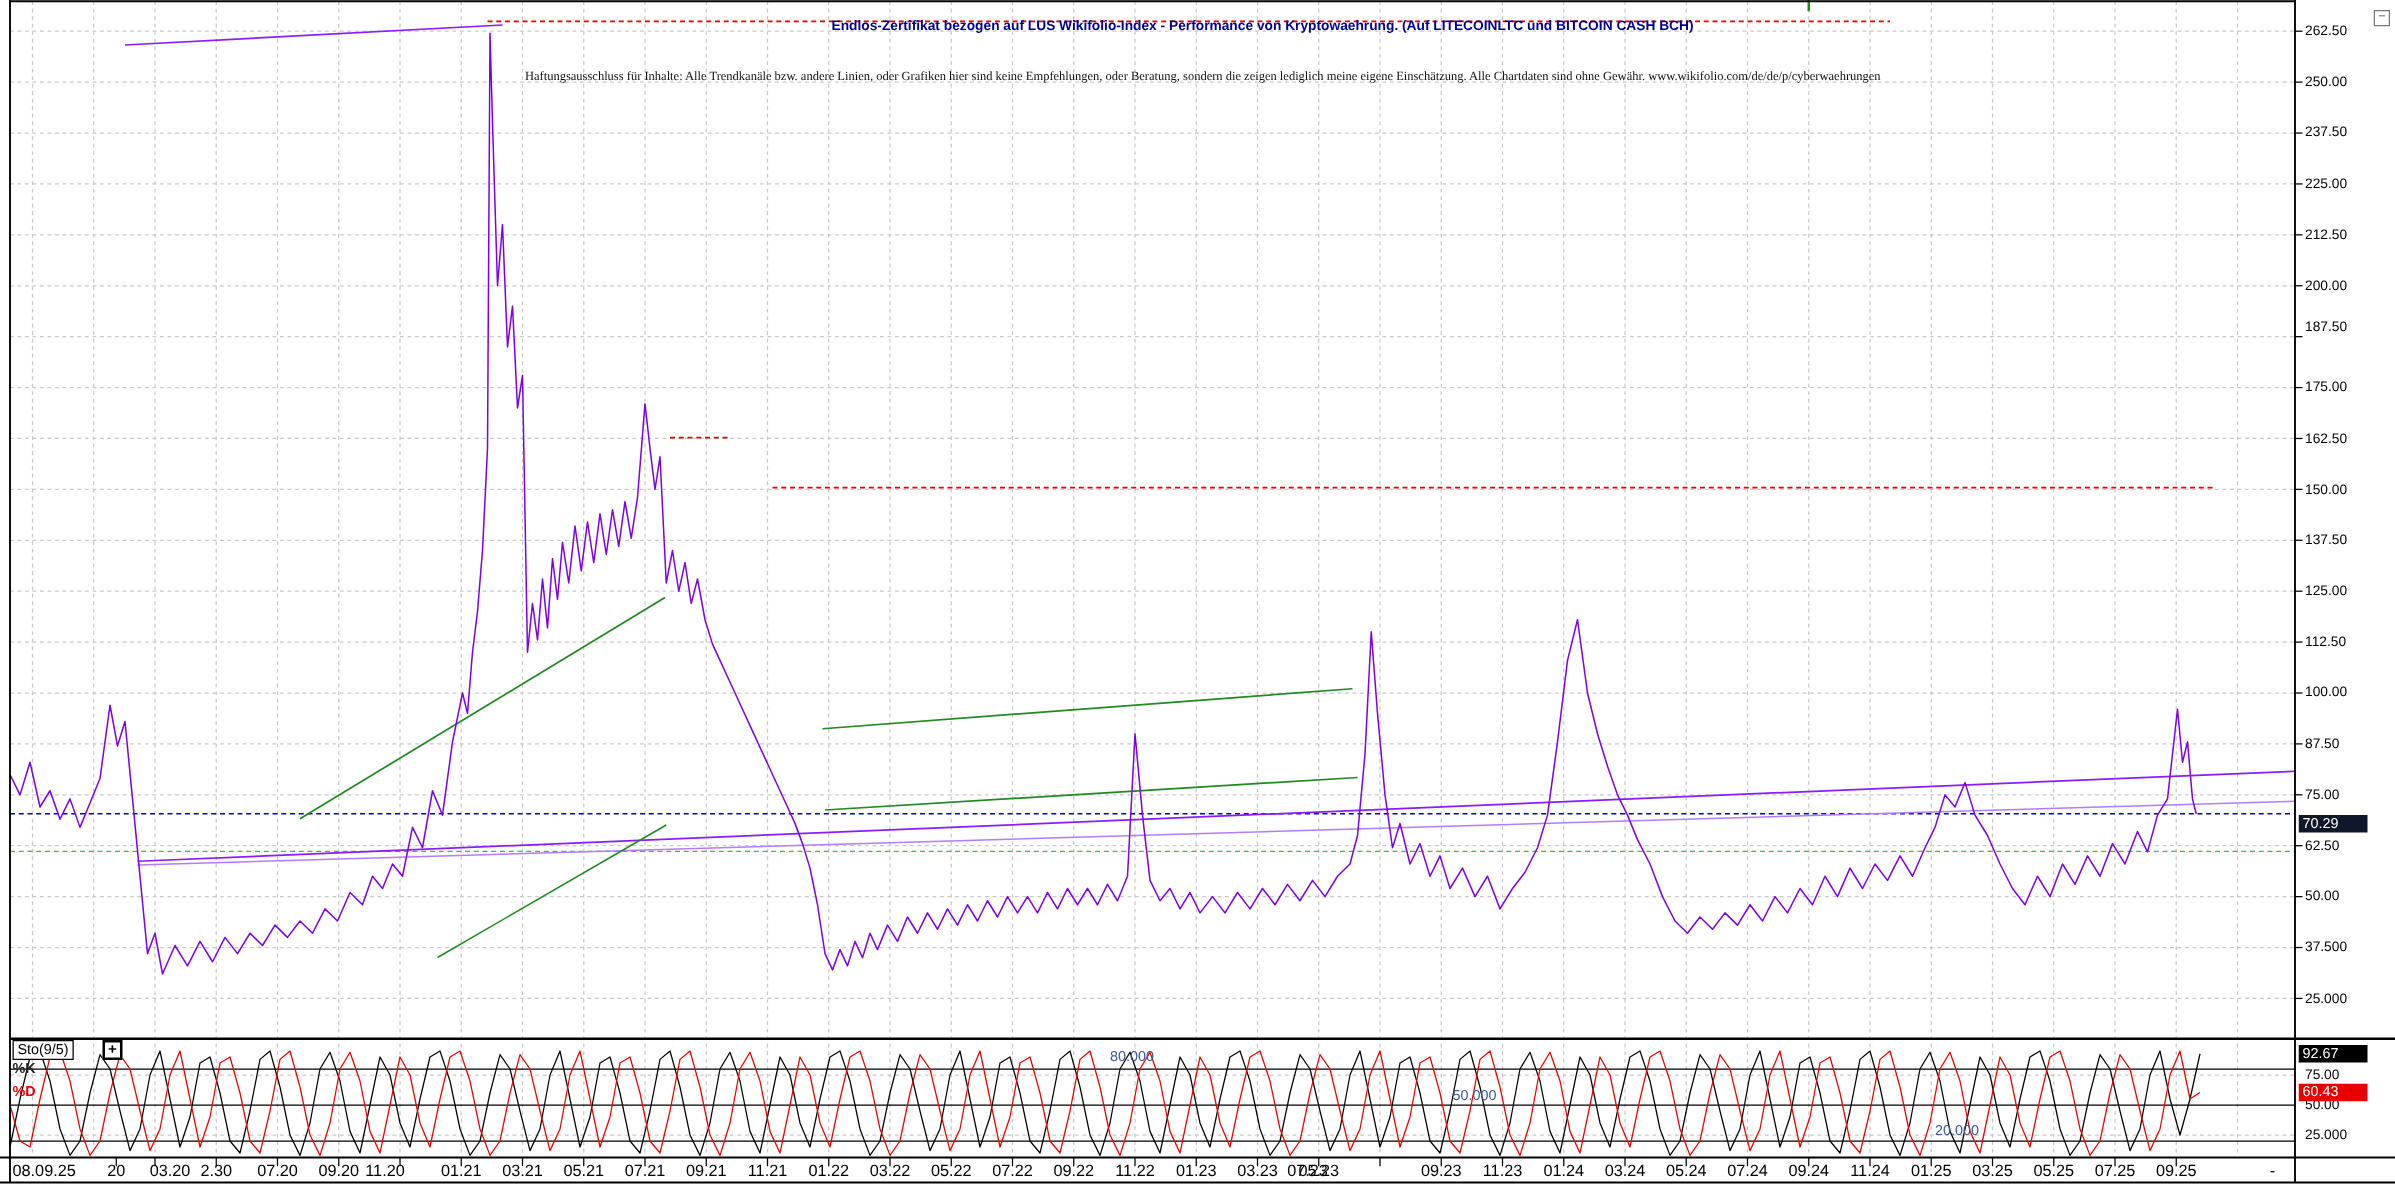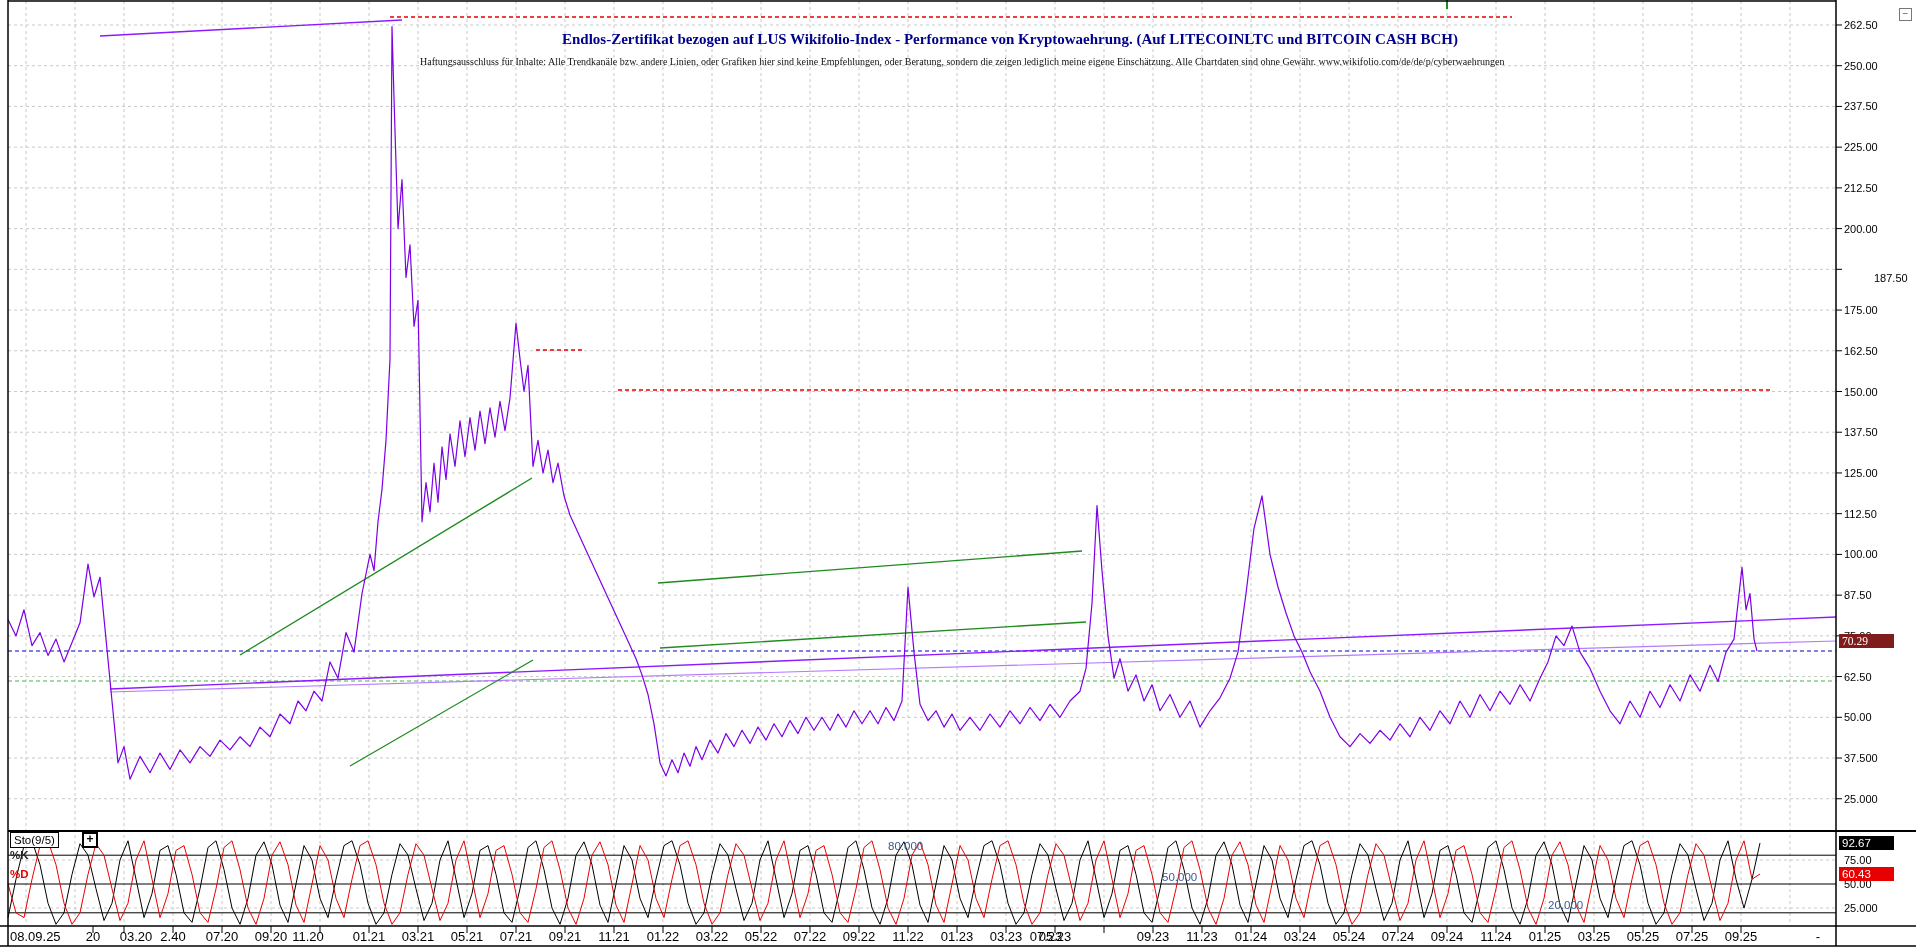--- a/index.html
+++ b/index.html
@@ -1,29 +1,29 @@
 <!DOCTYPE html>
 <html><head>
 <meta charset="utf-8">
 <style>
   html,body{margin:0;padding:0;background:#fff;}
   #stage{position:relative;width:1916px;height:948px;background:#fff;overflow:hidden;
          font-family:"Liberation Sans",sans-serif;}
   #chart-svg{position:absolute;left:0;top:0;}
   .lbl{position:absolute;color:#000;font-size:11px;line-height:14px;white-space:nowrap;}
-  .title{position:absolute;left:420px;top:31px;width:1180px;text-align:center;
-         font-size:15px;font-weight:bold;color:#00008f;font-family:Liberation Serif, serif;}
+  .title{position:absolute;left:420px;top:15px;width:1180px;text-align:center;
+         font-size:11px;font-weight:bold;color:#00008f;}
   .disclaimer{position:absolute;left:420px;top:56px;width:1180px;text-align:left;
          font-family:"Liberation Serif",serif;font-size:10px;color:#111;}
   .yaxis-lbl{left:1844px;}
   .xaxis-lbl{top:930px;transform:translateX(-50%);font-size:13px;}
   .xaxis-left{transform:none;}
   .marker{position:absolute;left:1839px;width:52px;height:14px;color:#fff;font-size:11.5px;
           line-height:14px;padding-left:3px;}
-  .price-marker{background:#7f1d1d;top:634px;font-family:Liberation Serif, serif;}
+  .price-marker{background:#0f172a;top:652px;}
   .k-marker{background:#000;top:836px;}
   .d-marker{background:#e80000;top:867px;}
   .sto-box{position:absolute;left:10px;top:832px;border:1px solid #000;background:#fff;
            font-size:11.5px;padding:0 3px;height:14px;line-height:14px;}
   .plus-box{position:absolute;left:82px;top:832px;border:2px solid #000;background:#fff;
             width:12px;height:12px;font-size:12px;font-weight:bold;line-height:11px;
             text-align:center;}
   .kd{position:absolute;left:10px;font-size:11.5px;font-weight:bold;}
   .k-lbl{top:849px;color:#222;}
   .d-lbl{top:868px;color:#e80000;}
@@ -182,40 +182,40 @@
 
   <div class="min-box">−</div>
 
   <div id="y-labels">
       <div class="lbl yaxis-lbl" style="top: 17.975px;">262.50</div>
       <div class="lbl yaxis-lbl" style="top: 58.7px;">250.00</div>
       <div class="lbl yaxis-lbl" style="top: 99.425px;">237.50</div>
       <div class="lbl yaxis-lbl" style="top: 140.15px;">225.00</div>
       <div class="lbl yaxis-lbl" style="top: 180.875px;">212.50</div>
       <div class="lbl yaxis-lbl" style="top: 221.6px;">200.00</div>
-      <div class="lbl yaxis-lbl" style="top: 271px; margin-left: 30px;">187.50</div>
+      <div class="lbl yaxis-lbl" style="top: 255px;">187.50</div>
       <div class="lbl yaxis-lbl" style="top: 303.05px;">175.00</div>
       <div class="lbl yaxis-lbl" style="top: 343.775px;">162.50</div>
       <div class="lbl yaxis-lbl" style="top: 384.5px;">150.00</div>
       <div class="lbl yaxis-lbl" style="top: 425.225px;">137.50</div>
       <div class="lbl yaxis-lbl" style="top: 465.95px;">125.00</div>
       <div class="lbl yaxis-lbl" style="top: 506.675px;">112.50</div>
       <div class="lbl yaxis-lbl" style="top: 547.4px;">100.00</div>
       <div class="lbl yaxis-lbl" style="top: 588.125px;">87.50</div>
       <div class="lbl yaxis-lbl" style="top: 628.85px;">75.00</div>
       <div class="lbl yaxis-lbl" style="top: 669.575px;">62.50</div>
       <div class="lbl yaxis-lbl" style="top: 710.3px;">50.00</div>
       <div class="lbl yaxis-lbl" style="top: 751.025px;">37.500</div>
       <div class="lbl yaxis-lbl" style="top: 791.75px;">25.000</div>
     </div>
   <div id="x-labels">
       <div class="lbl xaxis-lbl xaxis-left" style="left: 10px;">08.09.25</div>
       <div class="lbl xaxis-lbl" style="left: 93px;">20</div>
       <div class="lbl xaxis-lbl" style="left: 120px; margin-left: 16px;">03.20</div>
-      <div class="lbl xaxis-lbl" style="left: 173px;">2.40</div>
+      <div class="lbl xaxis-lbl" style="left: 173px;">2.30</div>
       <div class="lbl xaxis-lbl" style="left: 222px;">07.20</div>
       <div class="lbl xaxis-lbl" style="left: 271px;">09.20</div>
       <div class="lbl xaxis-lbl" style="left: 308px;">11.20</div>
       <div class="lbl xaxis-lbl" style="left: 369px;">01.21</div>
       <div class="lbl xaxis-lbl" style="left: 418px; text-align: center;">03.21</div>
       <div class="lbl xaxis-lbl" style="left: 467px;">05.21</div>
       <div class="lbl xaxis-lbl" style="left: 516px;">07.21</div>
       <div class="lbl xaxis-lbl" style="left: 565px;">09.21</div>
       <div class="lbl xaxis-lbl" style="left: 614px;">11.21</div>
       <div class="lbl xaxis-lbl" style="left: 663px;">01.22</div>

